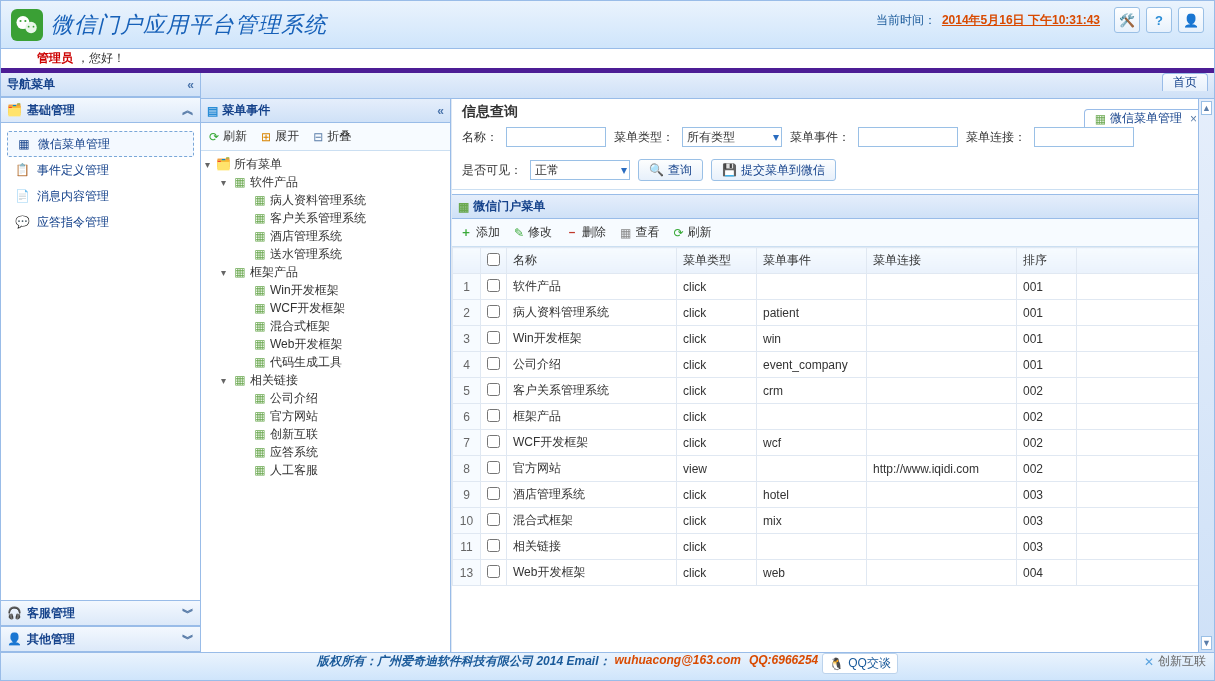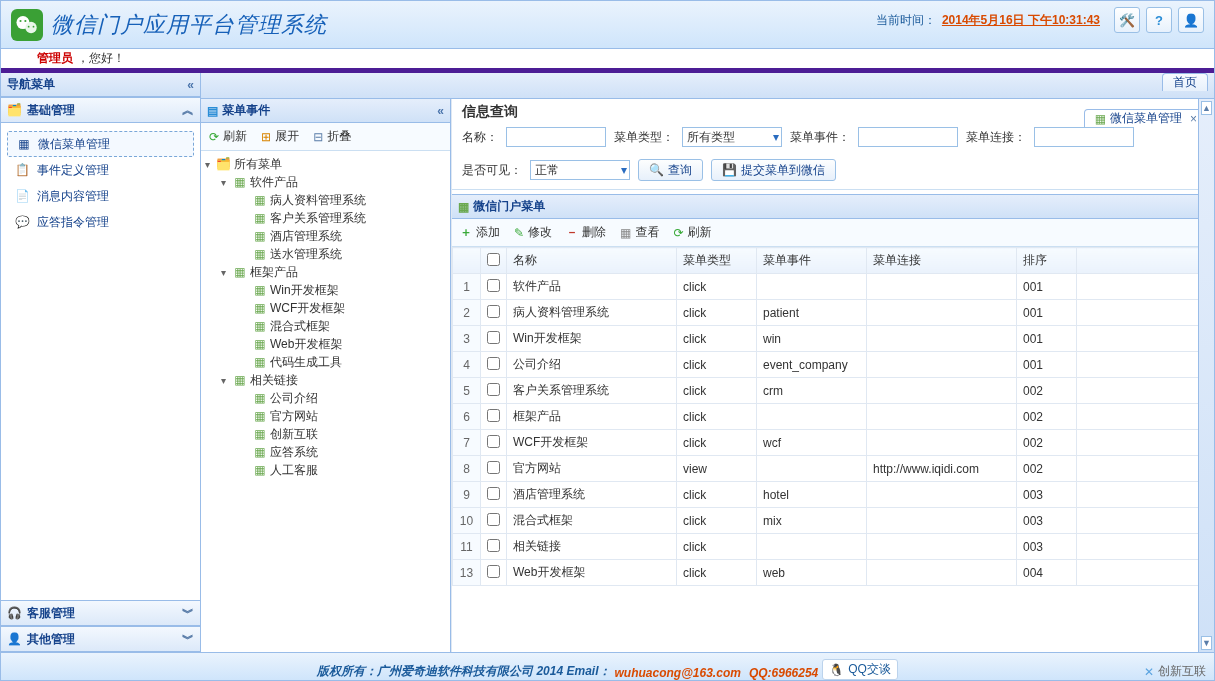--- a/index.html
+++ b/index.html
@@ -67,21 +67,21 @@
 .grid-toolbar .tb { display: flex; align-items: center; gap: 4px; cursor: pointer; }
 .grid-wrap { flex: 1; overflow: auto; }
 table.grid { width: 100%; border-collapse: collapse; padding-left: 22px; }
 table.grid th, table.grid td { border: 1px solid #e0e8f2; padding: 4px 6px; text-align: left; font-weight: normal; font-size: 12px; height: 22px; }
 table.grid thead th { background: linear-gradient(#f7fbff,#eaf2fc); color: #333; position: sticky; top: 0; }
 table.grid td.num { text-align: center; color: #666; width: 28px; background: #f7fbff; }
 table.grid .cb { width: 26px; text-align: center; }
 .col-name { width: 170px; } .col-type { width: 80px; } .col-event { width: 110px; } .col-link { width: 150px; } .col-sort { width: 60px; }
 
 
-.footer { height: 28px; border-top: 1px solid #99bce8; background: linear-gradient(#eaf3fd,#cfe5fb); display: flex; align-items: flex-end; justify-content: center; font-size: 12px; color: #1a5a9a; gap: 4px; position: relative; }
+.footer { height: 28px; border-top: 1px solid #99bce8; background: linear-gradient(#eaf3fd,#cfe5fb); display: flex; align-items: flex-start; justify-content: center; font-size: 12px; color: #1a5a9a; gap: 4px; position: relative; }
 .footer .em { color: #d94a00; }
 .footer .corner { position: absolute; right: 8px; display: flex; align-items: center; gap: 4px; color: #666; }
 .footer .qq { display: inline-flex; align-items: center; gap: 4px; border: 1px solid #bcd3ec; border-radius: 3px; padding: 1px 6px; background: #fff; cursor: pointer; }
 
 .small-icon { font-size: 13px; line-height: 1; }
 </style>
 </head>
 <body>
 
 <div class="app">

